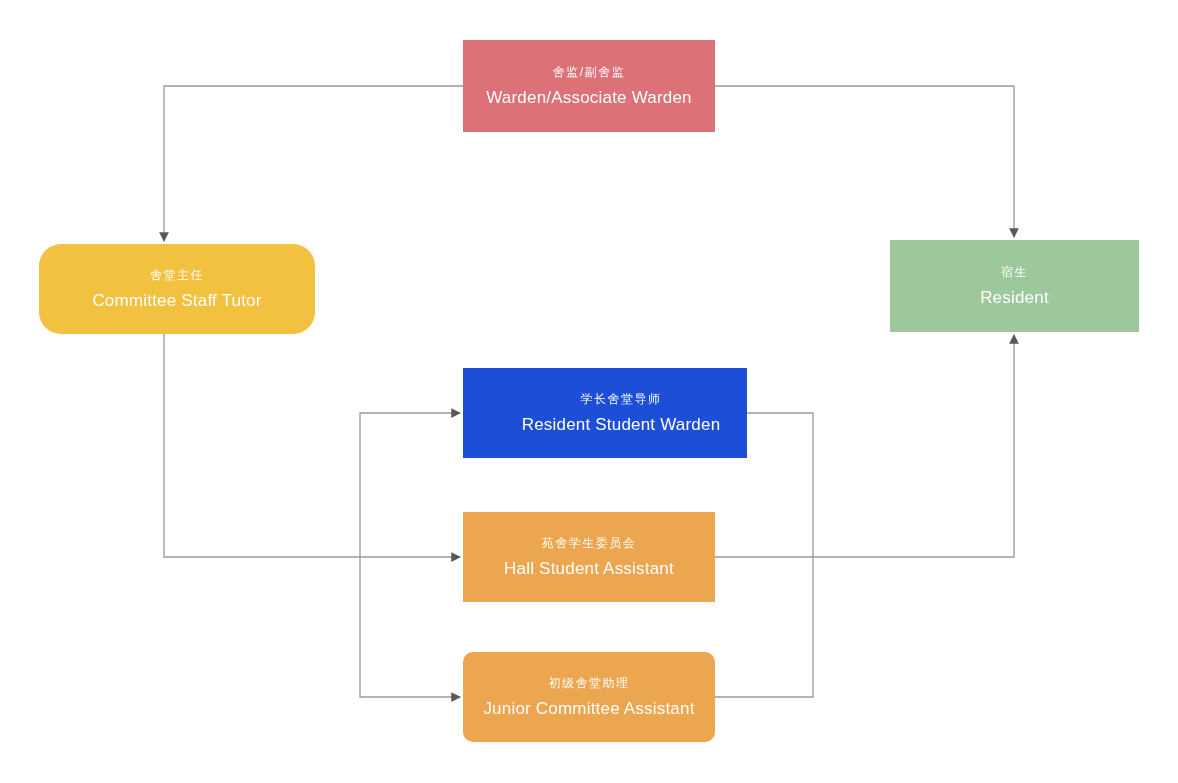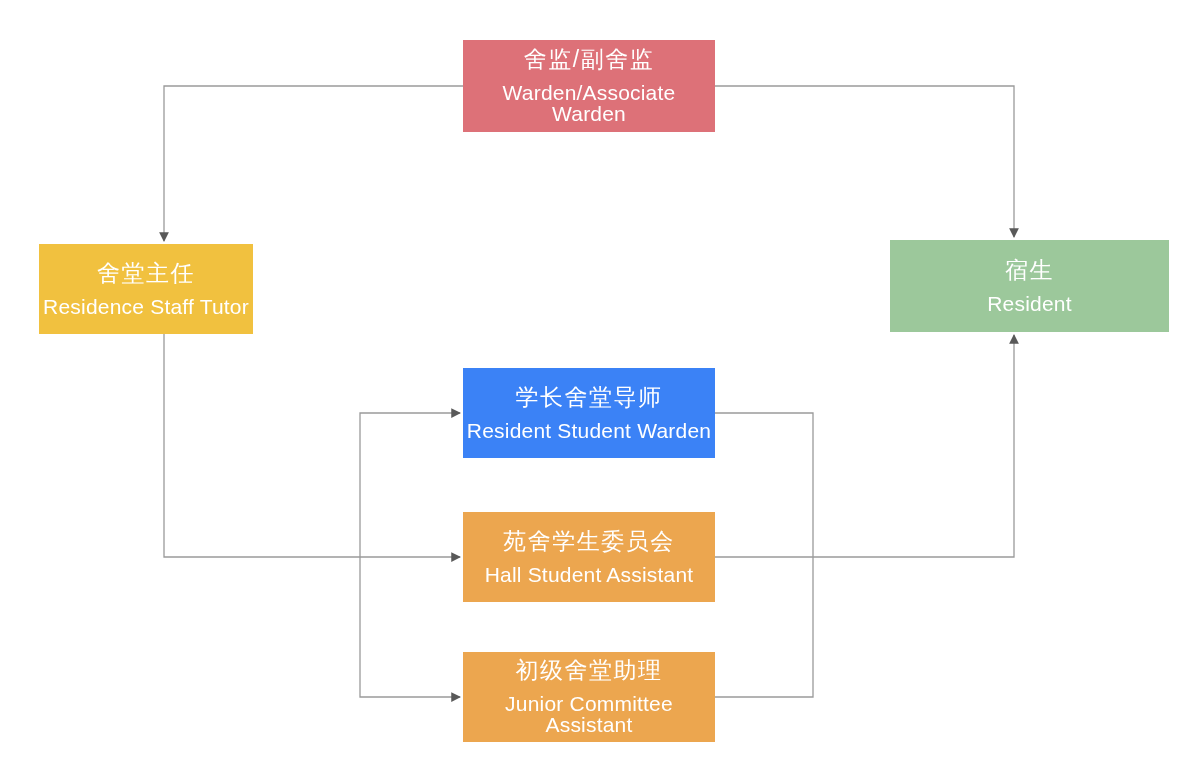--- a/index.html
+++ b/index.html
@@ -30,36 +30,36 @@
     z-index: 2;
     display: flex;
     flex-direction: column;
     align-items: center;
     justify-content: center;
     gap: 11px;
     text-align: center;
     color: #ffffff;
   }
   .node .zh {
-    font-size: 23px;
+    font-size: 12px;
     letter-spacing: 1.5px;
     line-height: 1;
   }
   .node .en {
-    font-size: 21px;
+    font-size: 17px;
     letter-spacing: 0.2px;
     line-height: 1;
     text-align: center;
   }
   #node-warden          { left: 463px; top: 40px;  width: 252px; height: 92px; }
-  #node-staff-tutor     { left: 39px;  top: 244px; width: 214px; height: 90px; }
-  #node-students        { left: 890px; top: 240px; width: 279px; height: 92px; }
+  #node-staff-tutor     { left: 39px;  top: 244px; width: 276px; height: 90px; border-radius: 22px; }
+  #node-students        { left: 890px; top: 240px; width: 249px; height: 92px; }
   #node-resident-tutor  { left: 463px; top: 368px; width: 252px; height: 90px; }
   #node-committee       { left: 463px; top: 512px; width: 252px; height: 90px; }
-  #node-junior          { left: 463px; top: 652px; width: 252px; height: 90px; }
+  #node-junior          { left: 463px; top: 652px; width: 252px; height: 90px; border-radius: 10px; }
 </style>
 </head>
 <body>
 
 <div class="canvas">
 
   <svg class="wires" width="1178" height="783" viewBox="0 0 1178 783">
     <defs>
       <marker id="arrow" viewBox="0 0 10 10" refX="9" refY="5" markerWidth="8.5" markerHeight="7.5" orient="auto">
         <path d="M 0 0 L 10 5 L 0 10 z" style="fill: rgb(89, 89, 89);"></path>
@@ -83,29 +83,29 @@
     <polyline points="715,557 1014,557 1014,335" marker-end="url(#arrow)" style="stroke: rgb(154, 154, 154);"></polyline>
   </svg>
 
   <div class="node" id="node-warden" style="background-color: rgb(221, 113, 120);">
     <span class="zh">舍监/副舍监</span>
     <span class="en">Warden/Associate Warden</span>
   </div>
 
   <div class="node" id="node-staff-tutor" style="background-color: rgb(241, 193, 63);">
     <span class="zh">舍堂主任</span>
-    <span class="en">Residence Staff Tutor</span>
+    <span class="en">Committee Staff Tutor</span>
   </div>
 
   <div class="node" id="node-students" style="background-color: rgb(156, 200, 155);">
     <span class="zh">宿生</span>
     <span class="en">Resident</span>
   </div>
 
-  <div class="node" id="node-resident-tutor" style="background-color: #3b82f6;">
+  <div class="node" id="node-resident-tutor" style="background-color: #1d4ed8; padding-left: 32px;">
     <span class="zh">学长舍堂导师</span>
     <span class="en">Resident Student Warden</span>
   </div>
 
   <div class="node" id="node-committee" style="background-color: rgb(236, 166, 79);">
     <span class="zh">苑舍学生委员会</span>
     <span class="en">Hall Student Assistant</span>
   </div>
 
   <div class="node" id="node-junior" style="background-color: rgb(236, 166, 79);">

